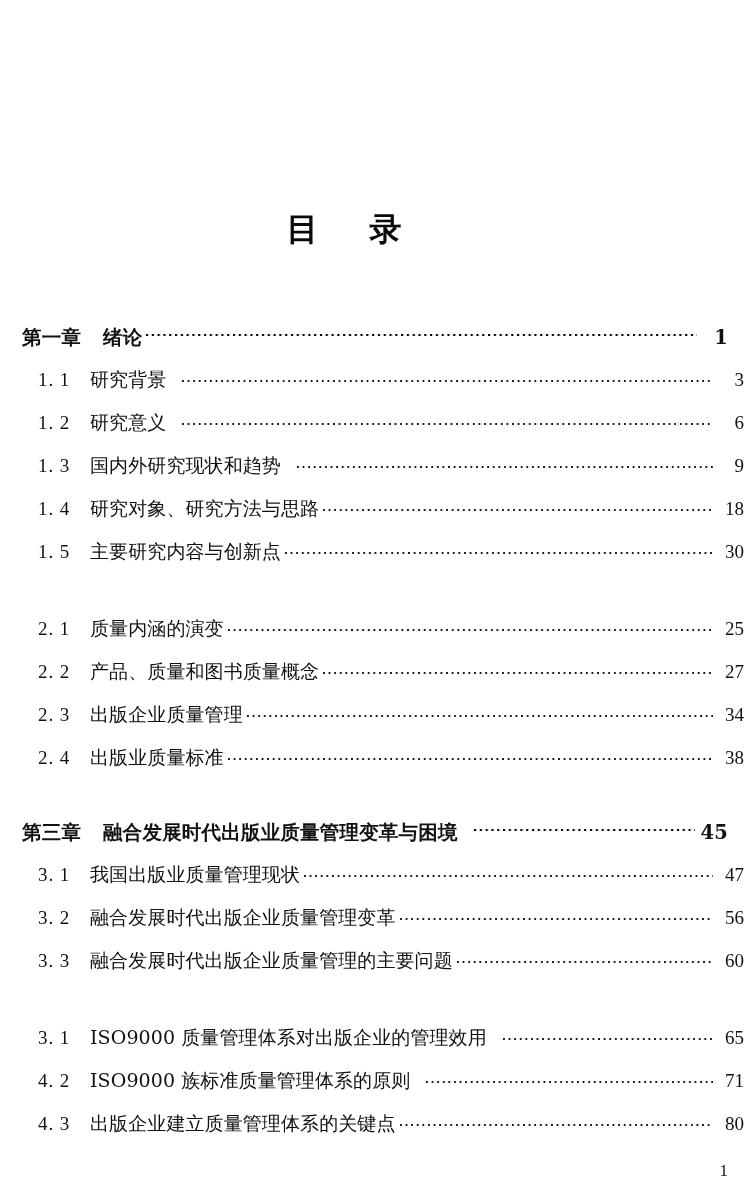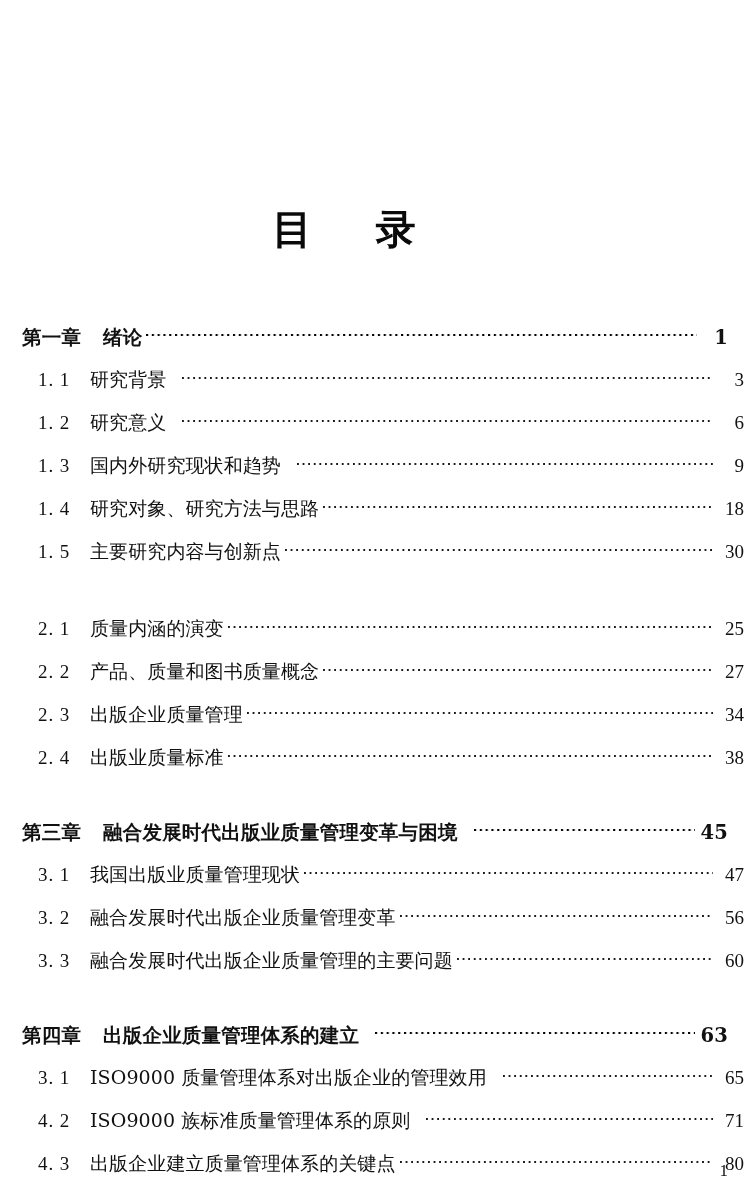--- a/index.html
+++ b/index.html
@@ -25,21 +25,21 @@
   }
 
   
   .toc-title {
     position: absolute;
     top: 202px;
     left: 0;
     width: 688px;
     text-align: center;
     font-family: "DejaVu Serif", "Liberation Serif", serif;
-    font-size: 40px;
+    font-size: 32px;
     line-height: 54px;
     font-weight: 700;
     letter-spacing: 0.62em;
     text-indent: 0.62em;
     color: #0a0a0a;
   }
 
   
   .toc-body {
     position: absolute;
@@ -79,20 +79,21 @@
     text-align: center;
   }
 
   
   .entry.level-section {
     font-weight: 400;
     font-size: 19px;
     line-height: 43px;
     font-family: "Liberation Serif", "DejaVu Serif", serif;
     padding-left: 16px;
+    align-items: center;
   }
   .entry.level-section .num {
     flex: 0 0 auto;
     width: 52px;
     font-family: "Liberation Serif", "DejaVu Serif", serif;
     letter-spacing: 0.05em;
   }
   .entry.level-section .label {
     flex: 0 0 auto;
     font-family: "DejaVu Serif", "Liberation Serif", serif;
@@ -246,26 +247,20 @@
           <span class="pageno">56</span>
         </div>
         <div class="entry level-section">
           <span class="num">3. 3</span>
           <span class="label">融合发展时代出版企业质量管理的主要问题</span>
           <span class="leader"></span>
           <span class="pageno">60</span>
         </div>
       </div>
       <div class="chapter-group">
-        <div class="entry level-chapter gap-before">
-          <span class="num">第四章</span>
-          <span class="label">出版企业质量管理体系的建立</span>
-          <span class="leader"></span>
-          <span class="pageno">63</span>
-        </div>
         <div class="entry level-section gap-before">
           <span class="num">3. 1</span>
           <span class="label">ISO9000 质量管理体系对出版企业的管理效用</span>
           <span class="leader"></span>
           <span class="pageno">65</span>
         </div>
         <div class="entry level-section gap-before">
           <span class="num">4. 2</span>
           <span class="label">ISO9000 族标准质量管理体系的原则</span>
           <span class="leader"></span>

